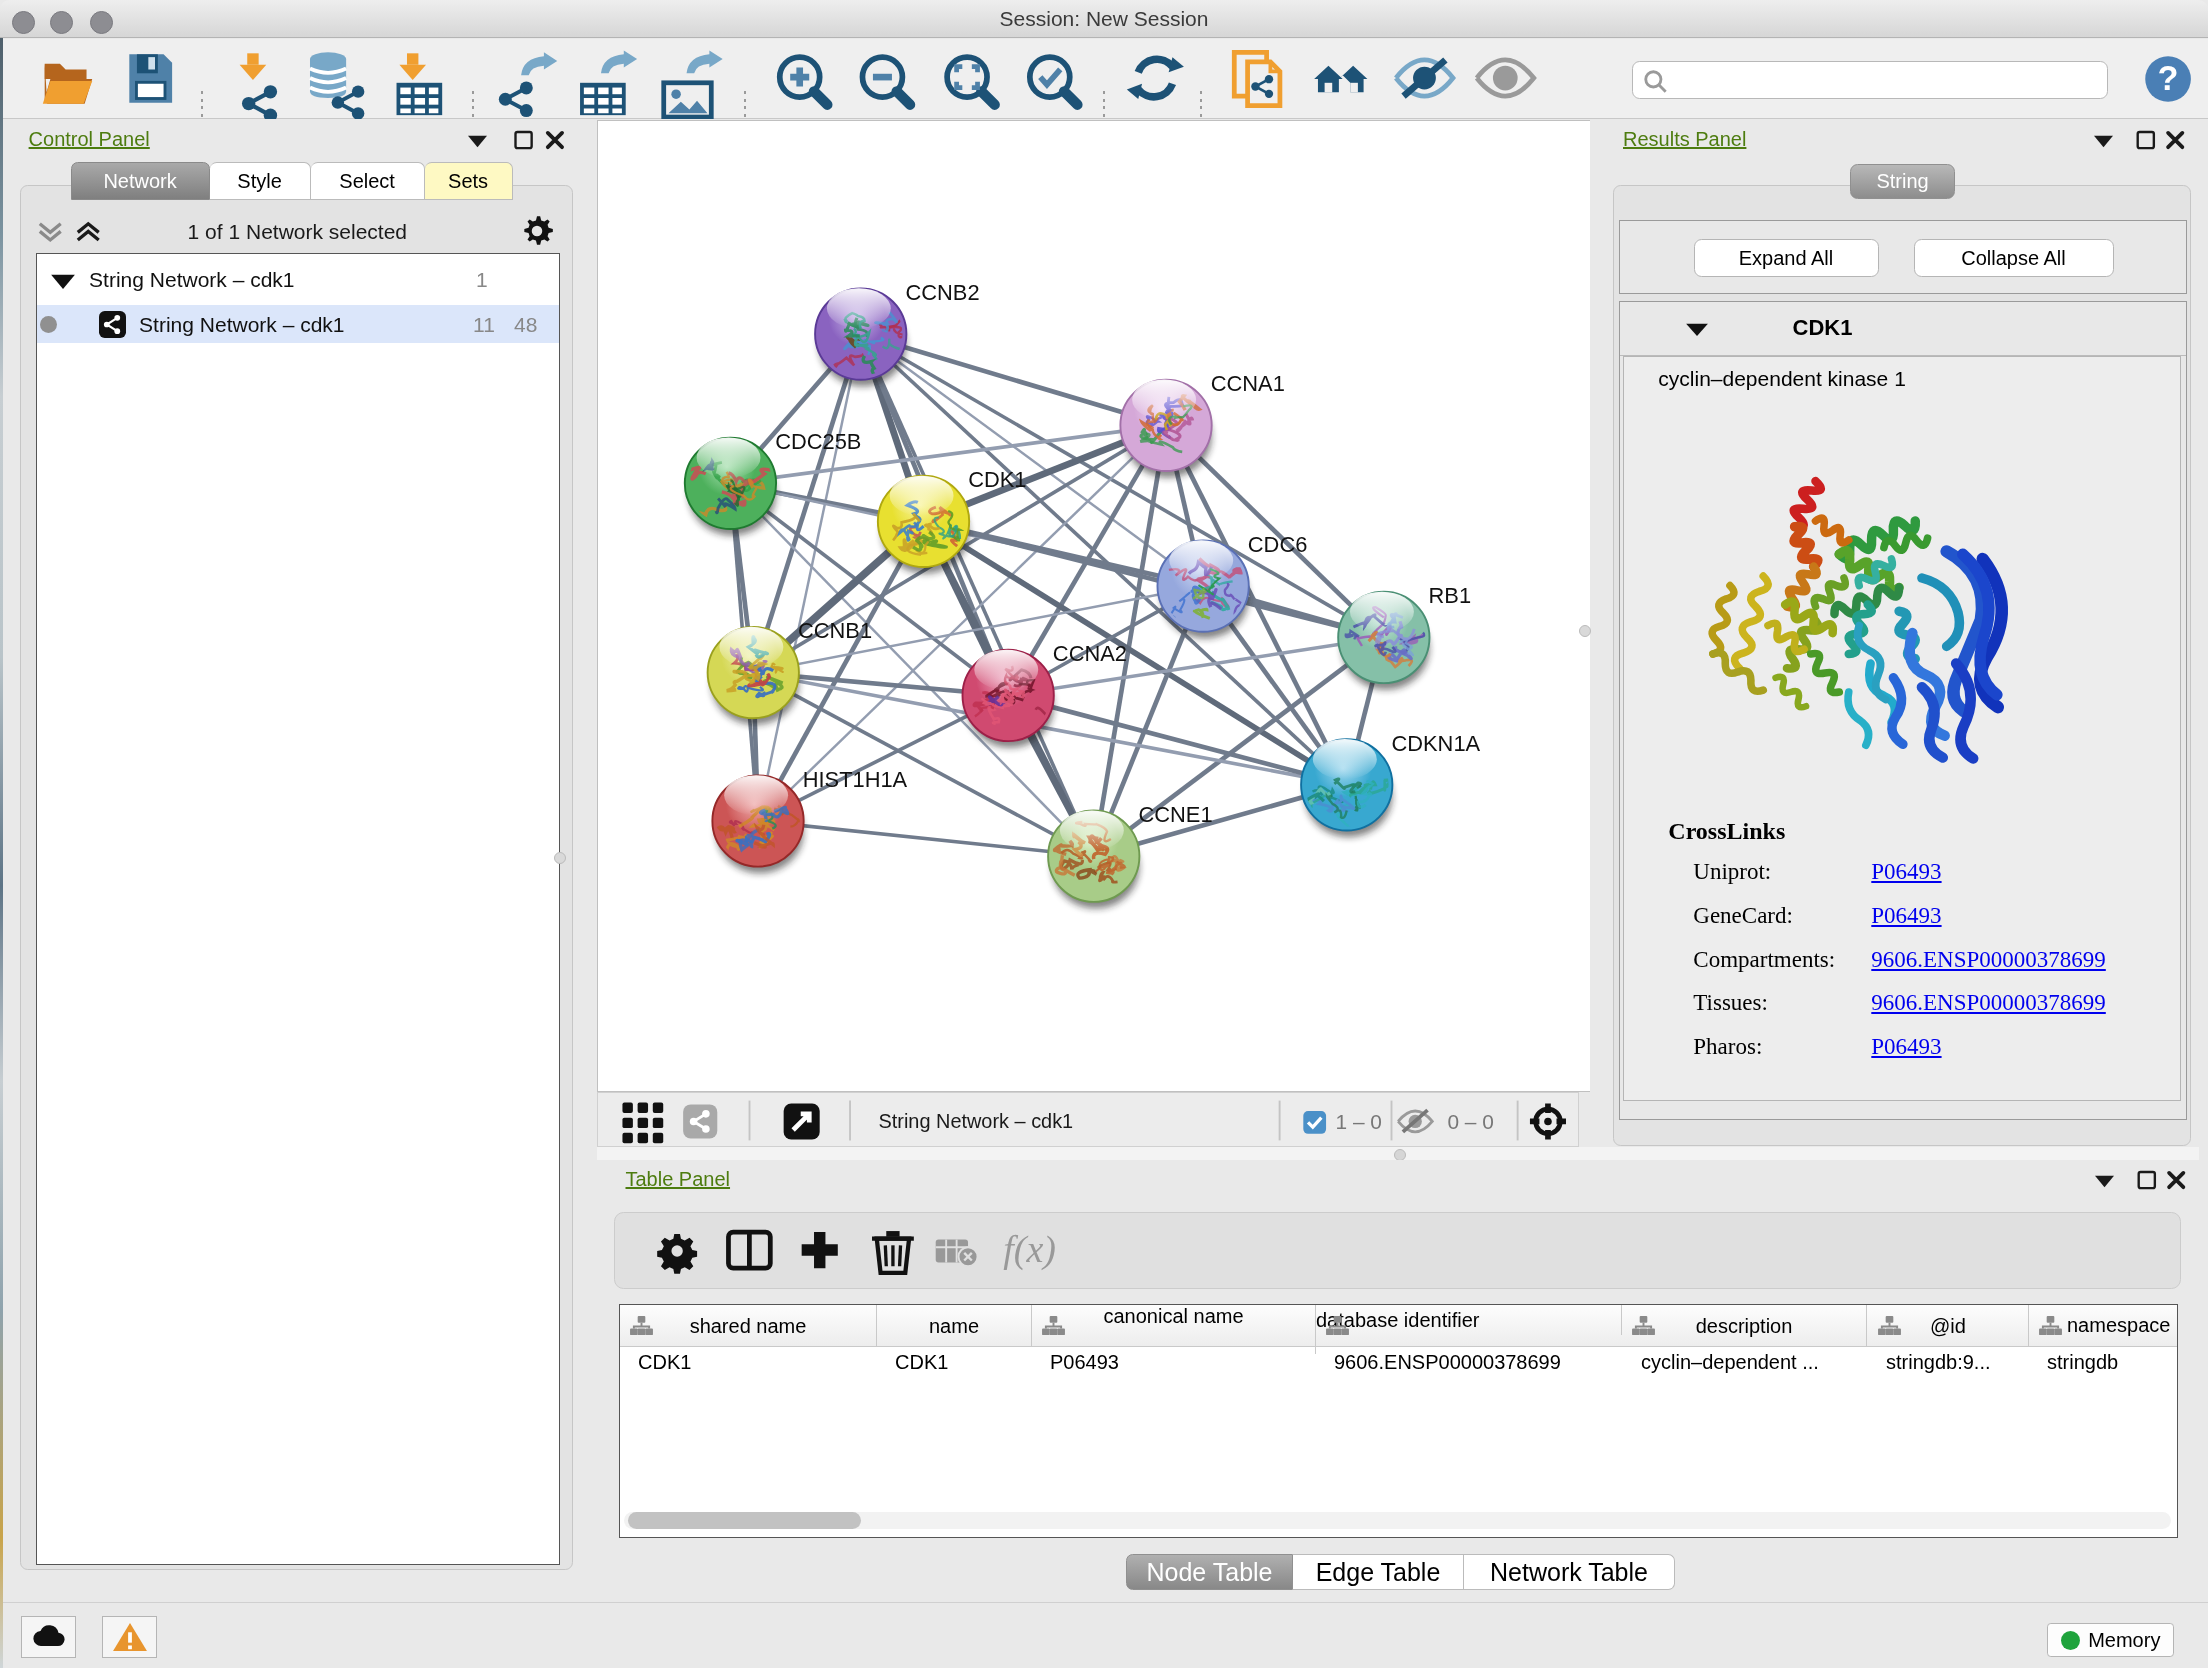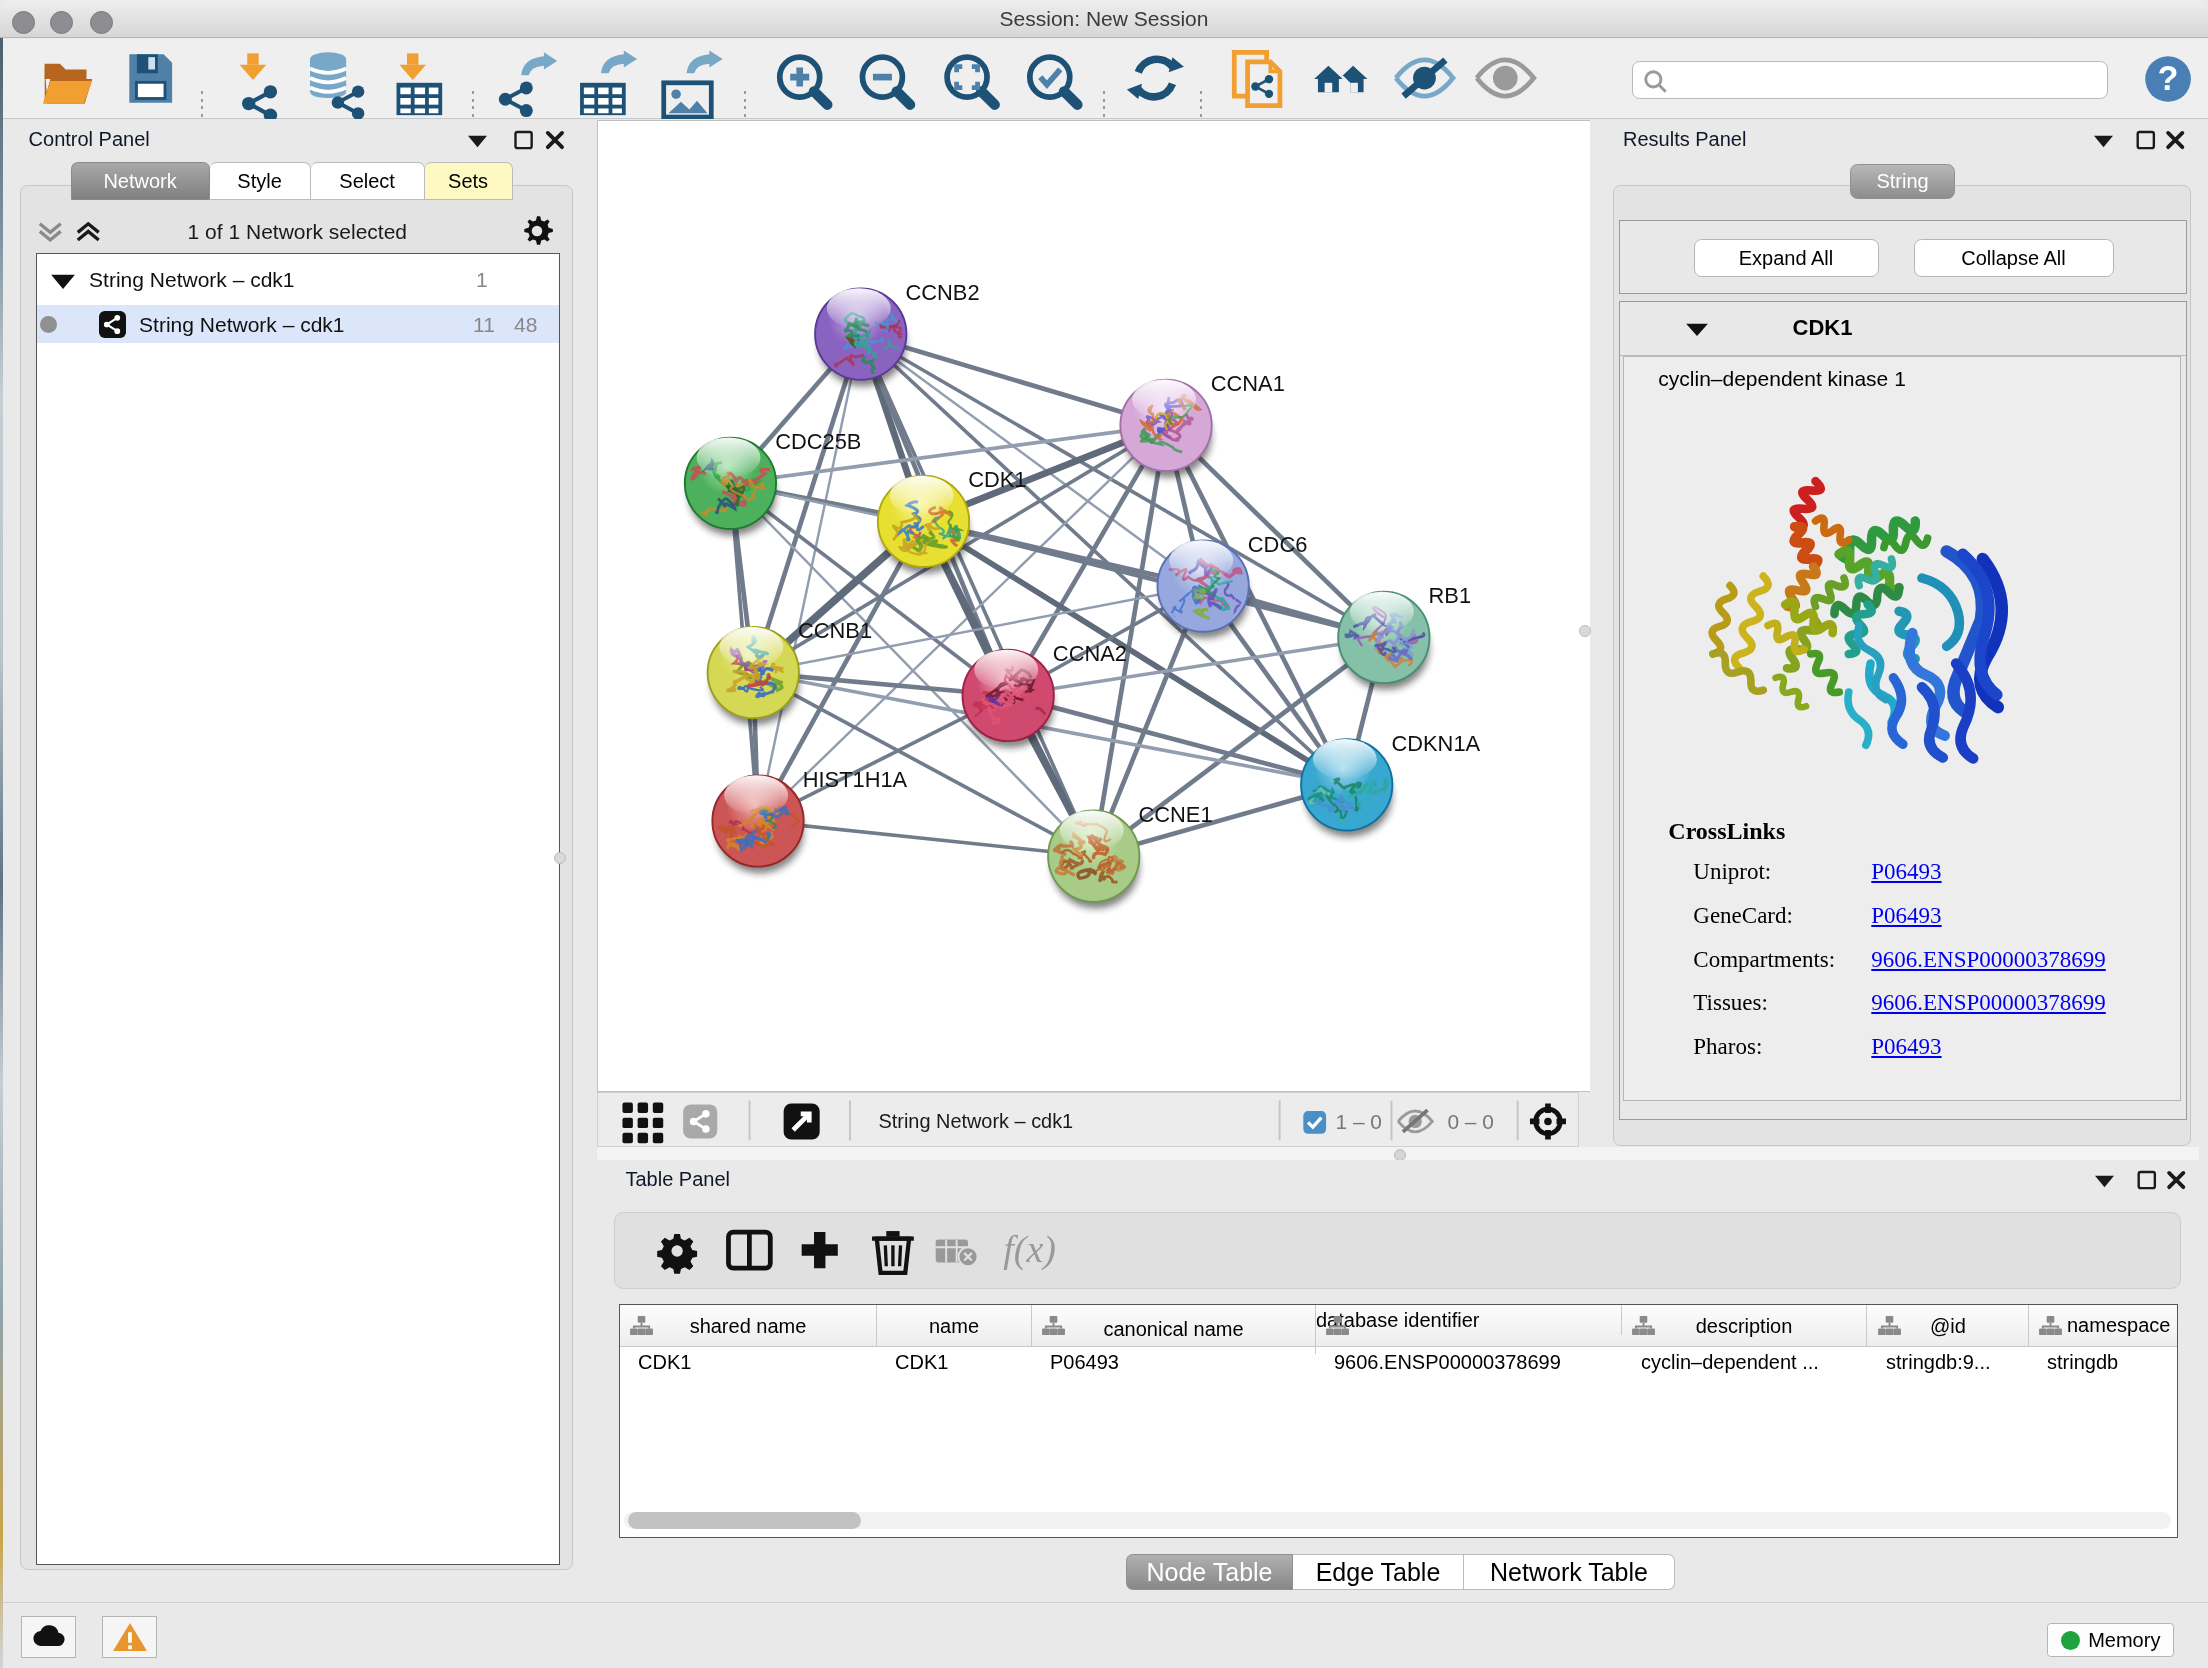--- a/index.html
+++ b/index.html
@@ -1,17 +1,17 @@
 <!DOCTYPE html>
 <html style="font-size:15px"><head><meta charset="utf-8"><style>
 * { margin:0; padding:0; box-sizing:border-box; }
 body { width:2208px; height:1668px; position:relative; overflow:hidden;
   font-family:"Liberation Sans", sans-serif; background:#e9e9e9; }
 .abs { position:absolute; }
-.paneltitle { font-size:20px; color:#0f172a; }
+.paneltitle { font-size:20px; color:#4d7c0f;text-decoration:underline; }
 </style></head><body>
 <div class="abs" style="left:0;top:38px;width:2.9px;height:1630px;background:linear-gradient(#4e5f6b 0%,#7b93a0 12%,#c7ced2 22%,#b9c4c9 38%,#5d7486 52%,#c7ced2 64%,#8fa3ad 78%,#c9a44a 92%,#cfd6d9 100%);z-index:50"></div>
 <div class="abs" style="left:0;top:0;width:2208px;height:38px;background:linear-gradient(#eeeeee,#d6d6d6);border-bottom:1px solid #b4b4b4;border-radius:9.5px 9.5px 0 0">
     <div class="abs" style="left:12.4px;top:10.5px;width:23px;height:23px;border-radius:50%;background:#8d8d92;border:1px solid #7a7a80"></div>
     <div class="abs" style="left:50px;top:10.5px;width:23px;height:23px;border-radius:50%;background:#8d8d92;border:1px solid #7a7a80"></div>
     <div class="abs" style="left:90px;top:10.5px;width:23px;height:23px;border-radius:50%;background:#8d8d92;border:1px solid #7a7a80"></div>
     <div style="text-align:center;font-size:21px;color:#3a3a3a;padding-top:6.7px">Session: New Session</div>
   </div>
 <div class="abs" style="left:0;top:39px;width:2208px;height:80px;background:#efefef;border-bottom:1px solid #c8c8c8">
     <svg width="2208" height="80" style="position:absolute;left:0;top:0" viewBox="0 0 2322 84">
@@ -776,21 +776,21 @@
               <rect x="8" y="13" width="8" height="7" rx="1"></rect>
               <rect x="16" y="13" width="8" height="7" rx="1"></rect>
               <path d="M12 7 v4 M4 13 v-2 h16 v2" stroke="#8a8a8a" stroke-width="2" fill="none"></path>
             </g>
           </svg>
           <span>shared name</span>
         </div>
         <div style="position:absolute;left:257px;top:0;width:155px;height:42px;border-right:1px solid #c9c9c9;display:flex;align-items:center;justify-content:center;gap:7.6px">
           <span>name</span>
         </div>
-        <div style="position:absolute;left:412px;top:0;width:284px;height:49px;border-right:1px solid #c9c9c9;display:flex;align-items:center;justify-content:center;gap:7.6px">
+        <div style="position:absolute;left:412px;top:0;width:284px;height:49px;border-right:1px solid #c9c9c9;display:flex;align-items:flex-start;justify-content:center;gap:7.6px">
           <svg width="23" height="21" style="position:absolute;left:9.5px;top:10.5px" viewBox="0 0 24 22">
             <g fill="#8a8a8a">
               <rect x="8" y="0" width="8" height="7" rx="1"></rect>
               <rect x="0" y="13" width="8" height="7" rx="1"></rect>
               <rect x="8" y="13" width="8" height="7" rx="1"></rect>
               <rect x="16" y="13" width="8" height="7" rx="1"></rect>
               <path d="M12 7 v4 M4 13 v-2 h16 v2" stroke="#8a8a8a" stroke-width="2" fill="none"></path>
             </g>
           </svg>
           <span>canonical name</span>

